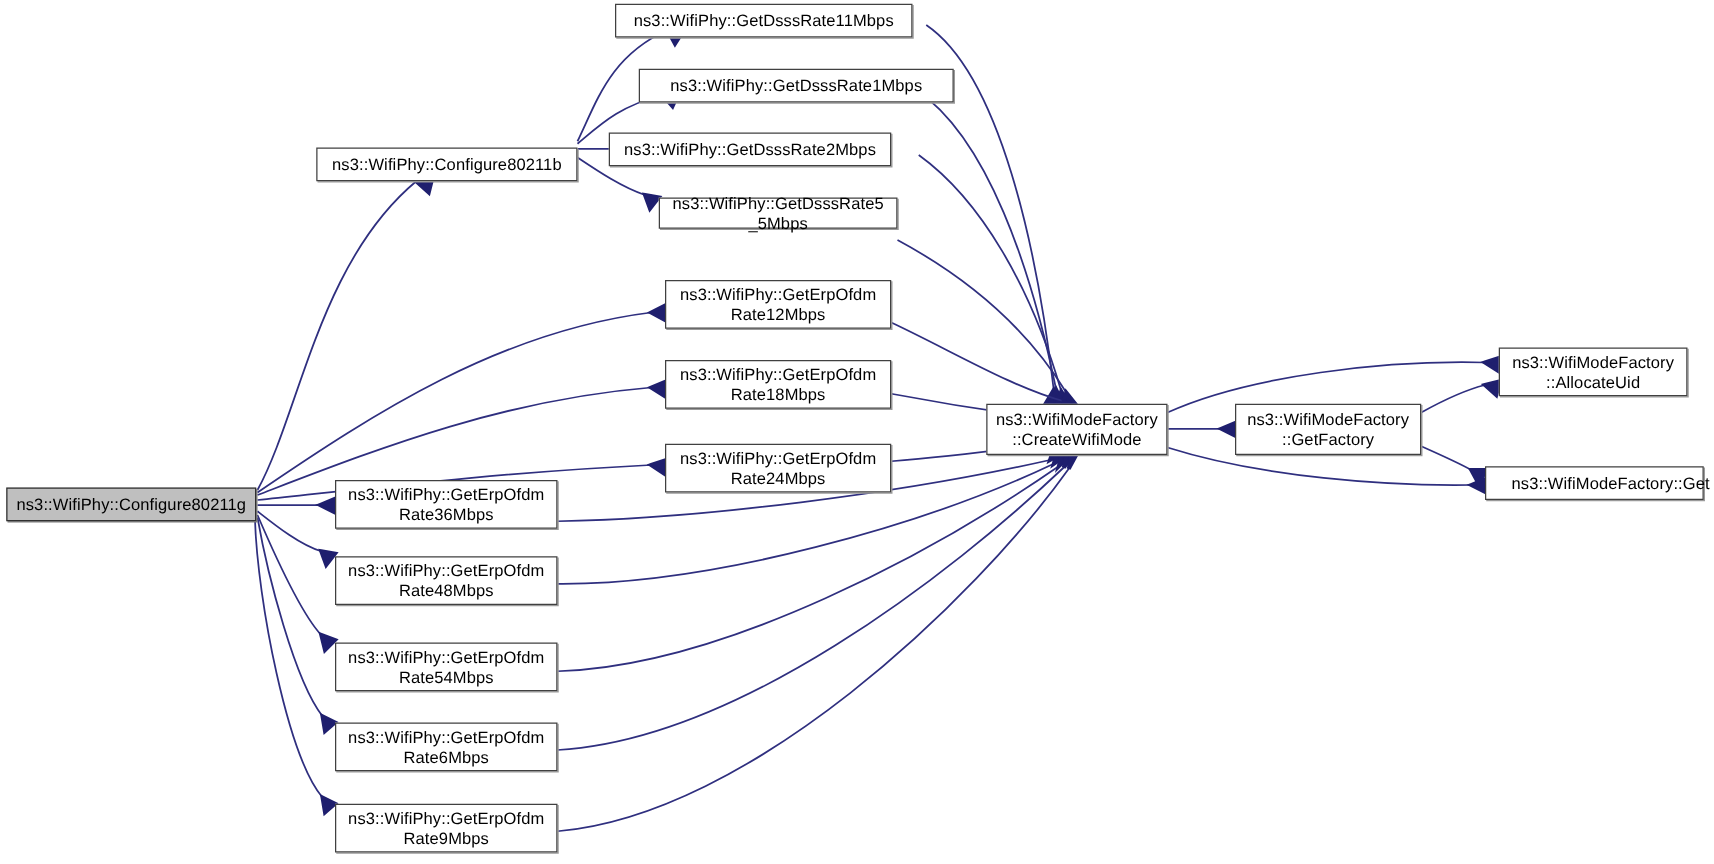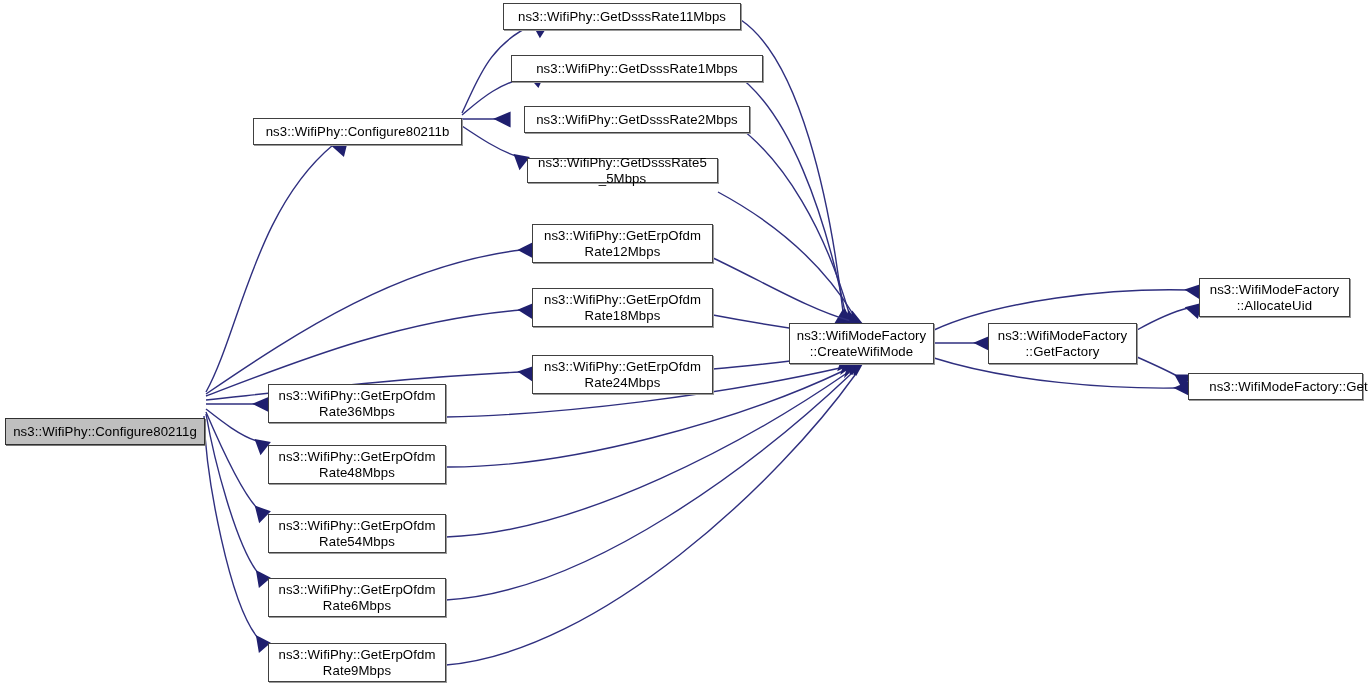--- a/index.html
+++ b/index.html
@@ -38,21 +38,20 @@
     line-height: 15.5px;
     color: #000000;
     letter-spacing: 0.1px;
     white-space: pre-line;
     box-shadow: 1px 1px 0 0 #9a9a9a;
   }
   .node-box.current {
     background: #bfbfbf;
     border: 1px solid #303030;
     box-shadow: 1px 1px 0 0 #7a7a7a;
-    margin-top: 28px;
   }
   .node-label {
     display: block;
     padding: 0 4px;
   }
 </style>
 </head>
 <body>
 
 <div id="graph">
@@ -174,23 +173,23 @@
         <path d="M 1188,308 l 12,-3 l -3,11 z" fill="#1f1f6e" stroke="#1f1f6e" stroke-width="3.2" stroke-linejoin="miter"></path>
       </g>
       <g>
         <path d="M 1137,357 C 1155,365 1170,372 1177,376" fill="none" stroke="#2f2f7f" stroke-width="1.4"></path>
         <path d="M 1177,376 l 12,0 l -6,11 z" fill="#1f1f6e" stroke="#1f1f6e" stroke-width="3.2" stroke-linejoin="miter"></path>
       </g>
     </svg>
   <div id="nodes-layer">
       <div class="node-box current" style="left: 5px; top: 390px; width: 200px; height: 27px;"><span class="node-label">ns3::WifiPhy::Configure80211g</span></div>
       <div class="node-box" style="left: 253px; top: 118px; width: 209px; height: 27px;"><span class="node-label">ns3::WifiPhy::Configure80211b</span></div>
-      <div class="node-box" style="left: 503px; top: 3px; width: 238px; height: 27px;"><span class="node-label">ns3::WifiPhy::GetDsssRate11Mbps</span></div>
+      <div class="node-box" style="left: 492px; top: 3px; width: 238px; height: 27px;"><span class="node-label">ns3::WifiPhy::GetDsssRate11Mbps</span></div>
       <div class="node-box" style="left: 511px; top: 55px; width: 252px; height: 27px;"><span class="node-label">ns3::WifiPhy::GetDsssRate1Mbps</span></div>
-      <div class="node-box" style="left: 524px; top: 106px; width: 226px; height: 27px;"><span class="node-label">ns3::WifiPhy::GetDsssRate2Mbps</span></div>
+      <div class="node-box" style="left: 487px; top: 106px; width: 226px; height: 27px;"><span class="node-label">ns3::WifiPhy::GetDsssRate2Mbps</span></div>
       <div class="node-box" style="left: 527px; top: 158px; width: 191px; height: 25px;"><span class="node-label">ns3::WifiPhy::GetDsssRate5
 _5Mbps</span></div>
       <div class="node-box" style="left: 532px; top: 224px; width: 181px; height: 39px;"><span class="node-label">ns3::WifiPhy::GetErpOfdm
 Rate12Mbps</span></div>
       <div class="node-box" style="left: 532px; top: 288px; width: 181px; height: 39px;"><span class="node-label">ns3::WifiPhy::GetErpOfdm
 Rate18Mbps</span></div>
       <div class="node-box" style="left: 532px; top: 355px; width: 181px; height: 39px;"><span class="node-label">ns3::WifiPhy::GetErpOfdm
 Rate24Mbps</span></div>
       <div class="node-box" style="left: 268px; top: 384px; width: 178px; height: 39px;"><span class="node-label">ns3::WifiPhy::GetErpOfdm
 Rate36Mbps</span></div>

